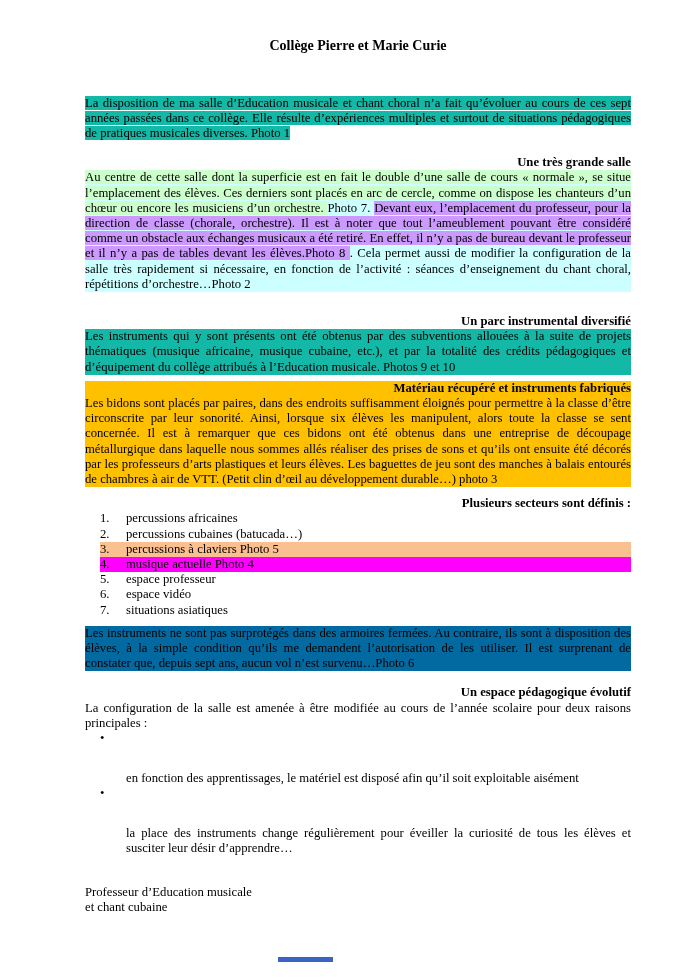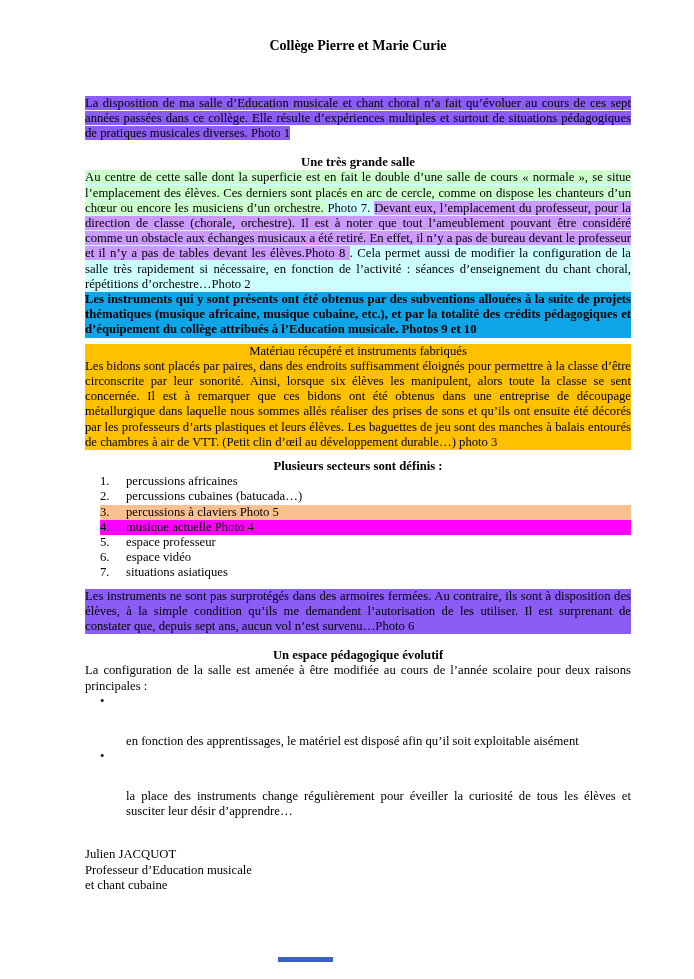--- a/index.html
+++ b/index.html
@@ -10,26 +10,26 @@
     box-sizing:border-box;
     padding:38px 63px 0 85px;
     font-family:"Liberation Serif", serif;
     font-size:12.7px;
     line-height:15.2px;
     color:#000000;
     overflow:hidden;
   }
   .doc-title { text-align:center; font-weight:bold; font-size:14px; line-height:16.5px; }
   .para { margin:0; text-align:justify; }
-  .heading { margin:0; font-weight:bold; text-align:center; }
+  .heading { margin:0; font-weight:bold; text-align:right; }
   .intro-para       { margin-top:41px; }
   .h-grande-salle   { margin-top:14px; }
   .h-parc           { margin-top:22px; }
   .gold-block       { margin-top:6px; }
-  .gold-block .heading { font-weight:normal; }
+  .gold-block .heading { font-weight:bold; }
   .h-secteurs       { margin-top:9px; }
   .list-row  { display:flex; margin-left:15px; }
   .list-num  { width:26px; flex:none; }
   .list-label{ flex:1; }
   .storage-para { margin-top:8px; }
   .h-evolutif   { margin-top:14px; }
   .bullet-row  { display:flex; margin-left:15px; }
   .bullet-char { width:26px; flex:none; }
   .bullet-text { flex:1; text-align:justify;margin-top:40px; }
   .signature { margin-top:28px; }
@@ -41,28 +41,29 @@
 </style>
 </head>
 <body>
 
 <div class="page">
 
   <div class="doc-title">
     <div>Collège Pierre et Marie Curie</div>
   </div>
 
-  <p class="para intro-para"><span style="background-color: #8b5cf6;">La disposition de ma salle d’Education musicale et chant choral n’a fait qu’évoluer au cours de ces sept années passées dans ce collège. Elle résulte d’expériences multiples et surtout de situations pédagogiques de pratiques musicales diverses. Photo 1</span></p>
+  <p class="para intro-para"><span style="background-color: #14b8a6;">La disposition de ma salle d’Education musicale et chant choral n’a fait qu’évoluer au cours de ces sept années passées dans ce collège. Elle résulte d’expériences multiples et surtout de situations pédagogiques de pratiques musicales diverses. Photo 1</span></p>
 
   <p class="heading h-grande-salle">Une très grande salle</p>
 
   <p class="para" style="background-color: rgb(204, 255, 255);"><span style="background-color: rgb(204, 255, 204);">Au centre de cette salle dont la superficie est en fait le double d’une salle de cours « normale », se situe l’emplacement des élèves. Ces derniers sont placés en arc de cercle, comme on dispose les chanteurs d’un chœur ou encore les musiciens d’un orchestre. </span><span style="background-color: rgb(204, 255, 255);">Photo 7. </span><span style="background-color: rgb(204, 153, 255);">Devant eux, l’emplacement du professeur, pour la direction de classe (chorale, orchestre). Il est à noter que tout l’ameublement pouvant être considéré comme un obstacle aux échanges musicaux a été retiré. En effet, il n’y a pas de bureau devant le professeur et il n’y a pas de tables devant les élèves.Photo 8 </span><span style="background-color: rgb(204, 255, 255);">. Cela permet aussi de modifier la configuration de la salle très rapidement si nécessaire, en fonction de l’activité : séances d’enseignement du chant choral, répétitions d’orchestre…Photo 2</span></p>
 
+  <p class="heading h-parc">Un parc instrumental diversifié</p>
 
-  <p class="para" style="background-color: #0ea5e9; font-weight: bold;">Les instruments qui y sont présents ont été obtenus par des subventions allouées à la suite de projets thématiques (musique africaine, musique cubaine, etc.), et par la totalité des crédits pédagogiques et d’équipement du collège attribués à l’Education musicale. Photos 9 et 10</p>
+  <p class="para" style="background-color: #14b8a6;">Les instruments qui y sont présents ont été obtenus par des subventions allouées à la suite de projets thématiques (musique africaine, musique cubaine, etc.), et par la totalité des crédits pédagogiques et d’équipement du collège attribués à l’Education musicale. Photos 9 et 10</p>
 
   <div class="gold-block" style="background-color: rgb(255, 192, 0);">
     <p class="heading">Matériau récupéré et instruments fabriqués</p>
     <p class="para">Les bidons sont placés par paires, dans des endroits suffisamment éloignés pour permettre à la classe d’être circonscrite par leur sonorité. Ainsi, lorsque six élèves les manipulent, alors toute la classe se sent concernée. Il est à remarquer que ces bidons ont été obtenus dans une entreprise de découpage métallurgique dans laquelle nous sommes allés réaliser des prises de sons et qu’ils ont ensuite été décorés par les professeurs d’arts plastiques et leurs élèves. Les baguettes de jeu sont des manches à balais entourés de chambres à air de VTT. (Petit clin d’œil au développement durable…) photo 3</p>
   </div>
 
   <p class="heading h-secteurs">Plusieurs secteurs sont définis :</p>
 
   <div>
     <div class="list-row">
@@ -88,38 +89,37 @@
     <div class="list-row">
       <span class="list-num">6.</span>
       <span class="list-label">espace vidéo</span>
     </div>
     <div class="list-row">
       <span class="list-num">7.</span>
       <span class="list-label">situations asiatiques</span>
     </div>
   </div>
 
-  <p class="para storage-para" style="background-color: #8b5cf6;">Les instruments ne sont pas surprotégés dans des armoires fermées. Au contraire, ils sont à  disposition des élèves, à la simple condition qu’ils me demandent l’autorisation de les utiliser. Il est surprenant de constater que, depuis sept ans, aucun vol n’est survenu…Photo 6</p>
+  <p class="para storage-para" style="background-color: #0369a1;">Les instruments ne sont pas surprotégés dans des armoires fermées. Au contraire, ils sont à  disposition des élèves, à la simple condition qu’ils me demandent l’autorisation de les utiliser. Il est surprenant de constater que, depuis sept ans, aucun vol n’est survenu…Photo 6</p>
 
   <p class="heading h-evolutif">Un espace pédagogique évolutif</p>
 
   <p class="para">La configuration de la salle est amenée à être modifiée au cours de l’année scolaire pour deux raisons principales :</p>
 
   <div>
     <div class="bullet-row">
       <span class="bullet-char">•</span>
       <span class="bullet-text">en fonction des apprentissages, le matériel est disposé afin qu’il soit exploitable aisément</span>
     </div>
     <div class="bullet-row">
       <span class="bullet-char">•</span>
       <span class="bullet-text">la place des instruments change régulièrement pour éveiller la curiosité de tous les élèves et susciter leur désir d’apprendre…</span>
     </div>
   </div>
 
   <div class="signature">
-    <div>Julien JACQUOT</div>
     <div>Professeur d’Education musicale</div>
     <div>et chant cubaine</div>
   </div>
 
   <div class="page-marker" style="background-color: rgb(59, 99, 198);"></div>
 
 </div>
 
 </body></html>

